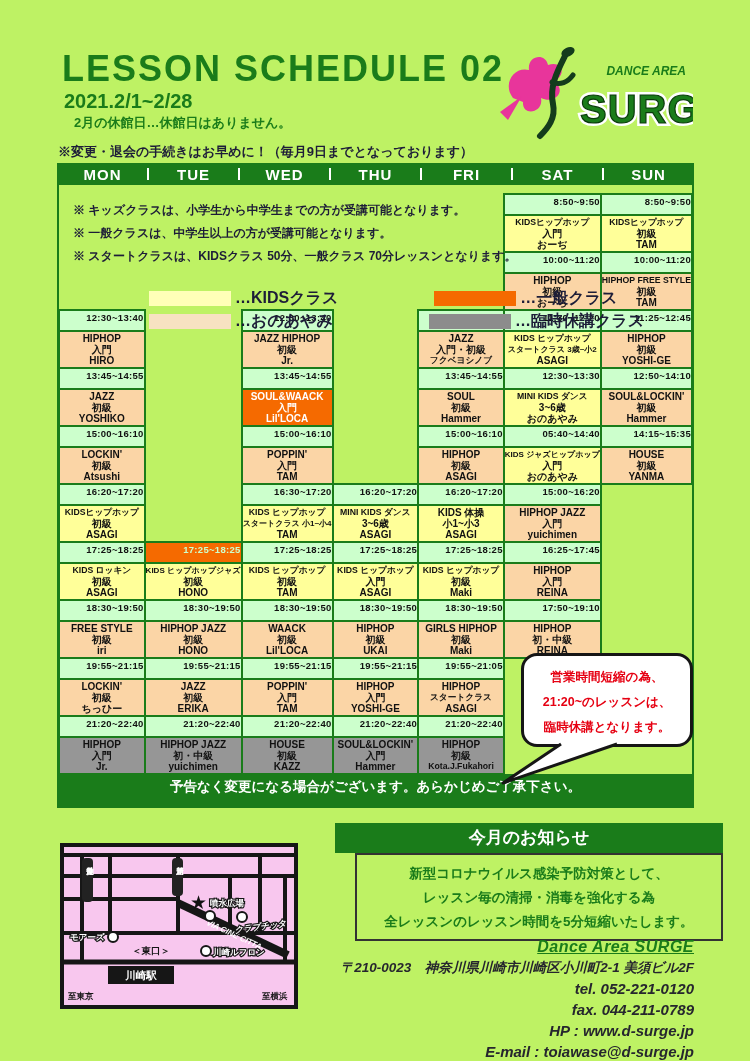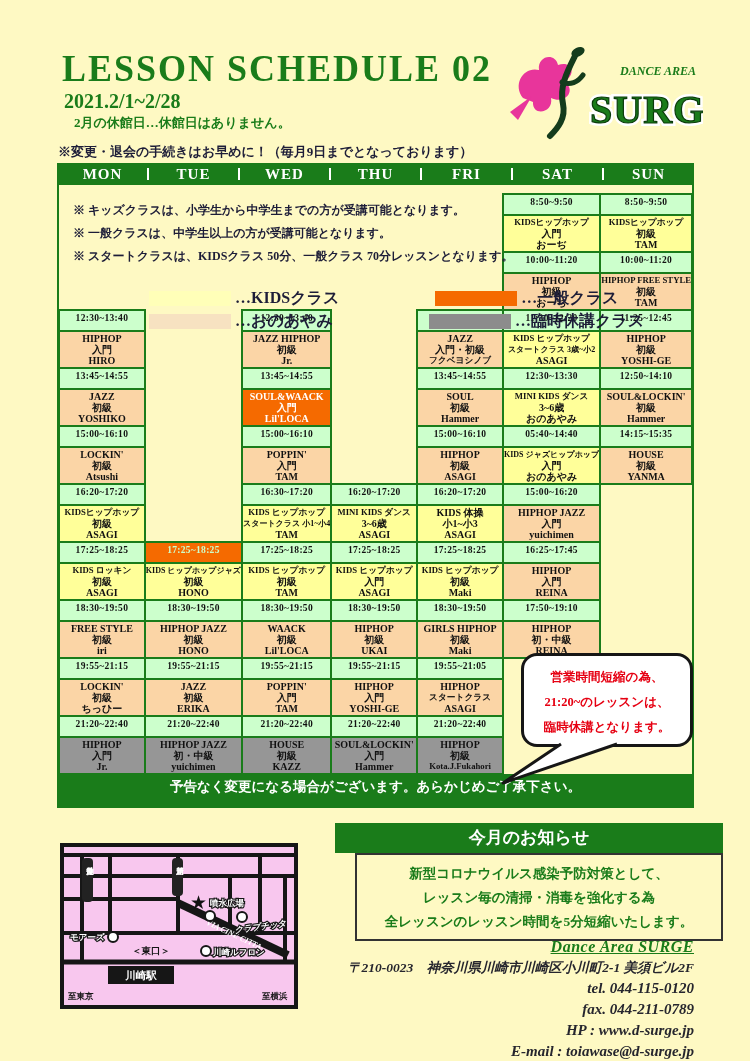--- a/index.html
+++ b/index.html
@@ -1,34 +1,34 @@
 <!DOCTYPE html>
 <html><head>
 <meta charset="utf-8">
 <style>
   html,body{margin:0;padding:0;}
-  .page{position:relative;width:750px;height:1061px;background:#fef9c3;overflow:hidden;
-        font-family:Liberation Serif, serif;}
+  .page{position:relative;width:750px;height:1061px;background:#bef264;overflow:hidden;
+        font-family:Liberation Sans, sans-serif;}
   
   .title{position:absolute;left:62px;top:46px;font-size:36px;font-weight:900;color:#1a7c1a;
          letter-spacing:2px;transform:scaleY(1.05);transform-origin:left top;}
   .daterange{position:absolute;left:64px;top:90px;font-size:20px;font-weight:800;color:#1a7c1a;}
   .closednote{position:absolute;left:74px;top:114px;font-size:13px;font-weight:bold;color:#1a7c1a;}
   .notice{position:absolute;left:58px;top:143px;font-size:13px;font-weight:bold;color:#1d1d38;}
-  .logo{position:absolute;left:498px;top:40px;width:205px;height:105px;}
+  .logo{position:absolute;left:488px;top:40px;width:205px;height:105px;}
   
   .schedule{position:absolute;left:57px;top:163px;width:637px;}
   .day-header{height:22px;background:#1a7c1a;display:flex;}
   .dh{flex:1;position:relative;color:#fff;font-weight:bold;font-size:15px;text-align:center;line-height:23px;letter-spacing:1px;}
   .dh:not(:last-child)::after{content:"";position:absolute;right:-1px;top:5px;bottom:5px;width:2px;background:#fff;}
   .sched-body{position:relative;height:589px;border-left:2px solid #1a7c1a;border-right:2px solid #1a7c1a;}
   .grid{position:absolute;left:0;top:9px;width:633px;display:grid;grid-template-columns:repeat(7,1fr);grid-auto-rows:58px;}
   .cell{margin:-1px;height:60px;border:2px solid #1a7c1a;box-sizing:border-box;display:flex;flex-direction:column;z-index:1;background:#fff;}
   .cell .ct{height:28px;line-height:14px;border-bottom:2px solid #1a7c1a;box-sizing:border-box;background:#ccffcc;
-            text-align:center;font-size:9.5px;font-weight:bold;color:#111;letter-spacing:.3px;}
+            text-align:right;font-size:9.5px;font-weight:bold;color:#111;letter-spacing:.3px;}
   .cell .cb{flex:1;display:flex;flex-direction:column;justify-content:space-around;text-align:center;
             font-weight:bold;color:#111;padding:1px 0;}
   .cb div{line-height:11px;font-size:10px;white-space:nowrap;overflow:hidden;}
   .cb .md{font-size:8.7px;} .cb .sm{font-size:8px;}
   .kids .cb{background:#ffff99;} .general .cb{background:#fbd5a6;}
   .changed .cb{background:#f56a00;color:#fff;} .cancelled .cb{background:#969696;color:#111;}
   .time-changed .ct{background:#f56a00;color:#ccffcc;}
   .cell-empty{margin:-1px;}
   .tbl-notes{position:absolute;left:14px;top:14px;z-index:4;font-size:12px;font-weight:bold;color:#1d1d38;line-height:23px;white-space:nowrap;}
   .legend{position:absolute;left:90px;top:68px;z-index:4;font-size:16px;font-weight:bold;color:#1d1d38;margin-top:35px;}
@@ -557,19 +557,19 @@
     <div class="an-body">
       <div>新型コロナウイルス感染予防対策として、</div>
       <div>レッスン毎の清掃・消毒を強化する為</div>
       <div>全レッスンのレッスン時間を5分短縮いたします。</div>
     </div>
   </div>
 
   <div class="contact">
     <div class="ct-name">Dance Area SURGE</div>
     <div class="ct-addr">〒210-0023　神奈川県川崎市川崎区小川町2-1 美須ビル2F</div>
-    <div class="ct-line">tel. 044-115-0120</div>
+    <div class="ct-line">tel. 052-221-0120</div>
     <div class="ct-line">fax. 044-211-0789</div>
     <div class="ct-line">HP : www.d-surge.jp</div>
     <div class="ct-line">E-mail : toiawase@d-surge.jp</div>
   </div>
 
 </div>
 
 </body></html>

